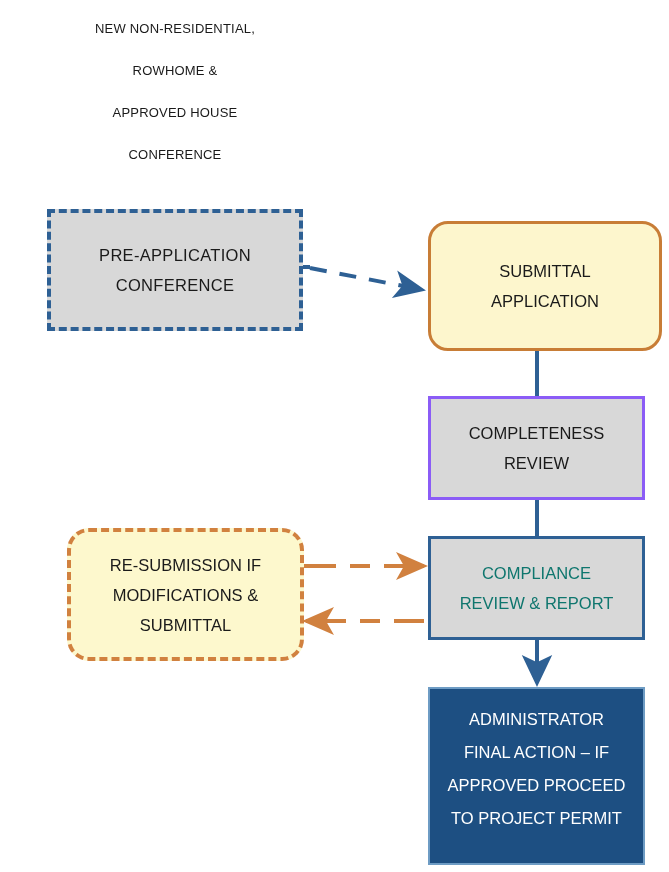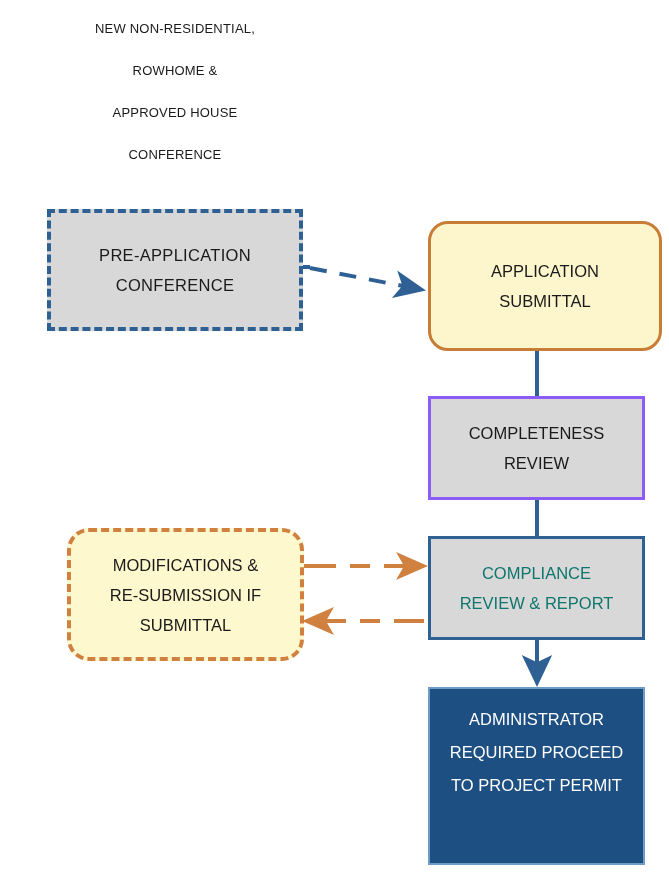--- a/index.html
+++ b/index.html
@@ -176,39 +176,40 @@
 
     <path d="M537,640 L537,683" stroke="#2E6094" stroke-width="4" fill="none" marker-end="url(#arrow-blue-big)"></path>
   </svg>
 
   <div class="node node-preapp">
     <div class="line">PRE-APPLICATION</div>
     <div class="line">CONFERENCE</div>
   </div>
 
   <div class="node node-appsub">
+    <div class="line">SUBMITTAL</div>
     <div class="line">APPLICATION</div>
-    <div class="line">SUBMITTAL</div>
   </div>
 
   <div class="node node-complete">
     <div class="line">COMPLETENESS</div>
     <div class="line">REVIEW</div>
   </div>
 
   <div class="node node-modif">
+    <div class="line">RE-SUBMISSION IF</div>
     <div class="line">MODIFICATIONS &amp;</div>
-    <div class="line">RE-SUBMISSION IF</div>
     <div class="line">SUBMITTAL</div>
   </div>
 
   <div class="node node-compliance">
     <div class="line">COMPLIANCE</div>
     <div class="line">REVIEW &amp; REPORT</div>
   </div>
 
   <div class="node node-admin">
     <div class="line">ADMINISTRATOR</div>
-    <div class="line">REQUIRED PROCEED</div>
+    <div class="line">FINAL ACTION – IF</div>
+    <div class="line">APPROVED PROCEED</div>
     <div class="line">TO PROJECT PERMIT</div>
   </div>
 
 </div>
 
 </body></html>

